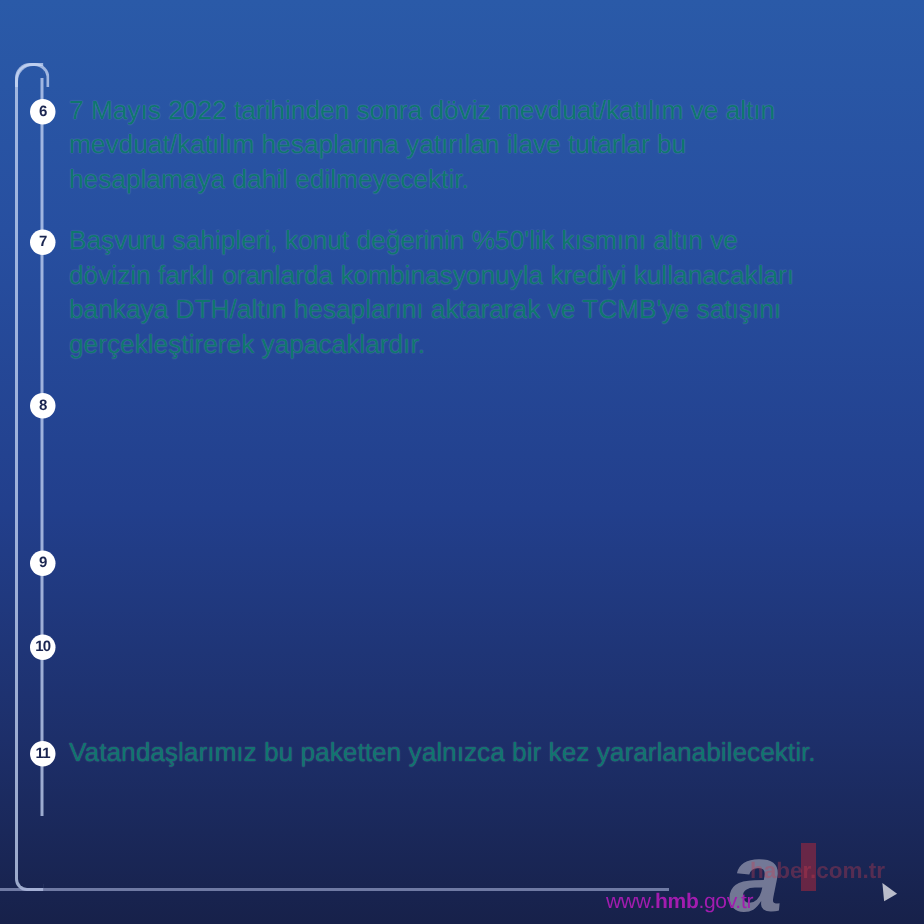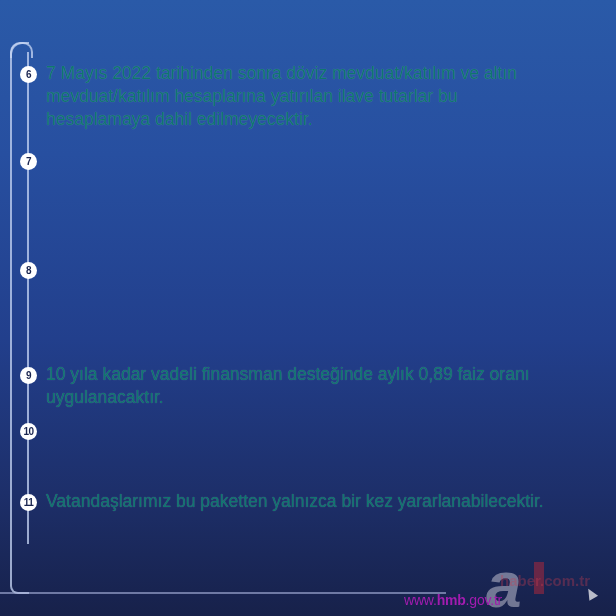--- a/index.html
+++ b/index.html
@@ -76,28 +76,30 @@
 
 <div class="items">
   <div class="item" style="top:62px">
     <span class="num">6</span>
     <span class="text">7 Mayıs 2022 tarihinden sonra döviz mevduat/katılım ve altın
 mevduat/katılım hesaplarına yatırılan ilave tutarlar bu
 hesaplamaya dahil edilmeyecektir.</span>
   </div>
   <div class="item" style="top:149px">
     <span class="num">7</span>
+    <span class="text">Başvuru sahipleri, konut değerinin %50'lik kısmını altın ve
+dövizin farklı oranlarda kombinasyonuyla krediyi kullanacakları
+bankaya DTH/altın hesaplarını aktararak ve TCMB'ye satışını
+gerçekleştirerek yapacaklardır.</span>
   </div>
   <div class="item" style="top:258px">
     <span class="num">8</span>
   </div>
   <div class="item" style="top:363px">
     <span class="num">9</span>
-    <span class="text">10 yıla kadar vadeli finansman desteğinde aylık 0,89 faiz oranı
-uygulanacaktır.</span>
   </div>
   <div class="item" style="top:419px">
     <span class="num">10</span>
   </div>
   <div class="item" style="top:490px">
     <span class="num">11</span>
     <span class="text">Vatandaşlarımız bu paketten yalnızca bir kez yararlanabilecektir.</span>
   </div>
 </div>
 

